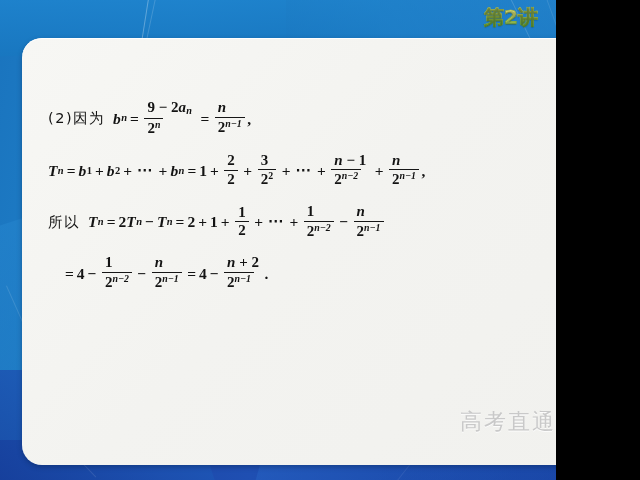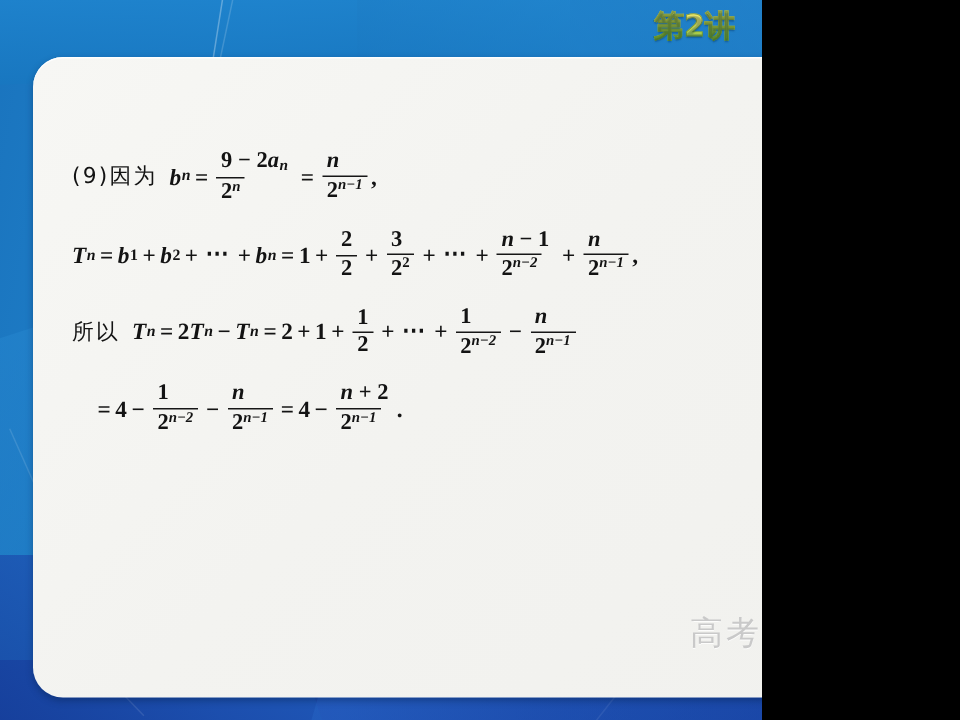--- a/index.html
+++ b/index.html
@@ -2,21 +2,21 @@
 <html><head>
 <meta charset="utf-8">
 <style>
   html, body {
     margin: 0;
     padding: 0;
     background: #000;
   }
   #stage {
     position: relative;
-    width: 508px;
+    width: 556px;
     height: 480px;
     overflow: hidden;
     font-family: "Liberation Serif", serif;
     background: #a16207;
   }
 
   
   .bg-base {
     position: absolute;
     inset: 0;
@@ -242,21 +242,21 @@
   <div class="streak s8"></div>
   <div class="streak s9"></div>
 
   <div class="header-title">第2讲</div>
 
   <div class="panel">
 
     <div class="math-block">
 
       <div class="mline l1">
-        <span class="cn">(9)因为</span>
+        <span class="cn">(2)因为</span>
         <span style="width:8px"></span>
         <span class="it">b</span>
           <span class="sub">n</span>
         <span class="op">=</span>
         <span class="frac">
           <span class="num"><span>9</span> <span>−</span> <span>2</span><span class="it">a</span><span class="sub">n</span></span>
           <span class="den"><span>2</span><span class="sup">n</span></span>
         </span>
         <span class="op">=</span>
         <span class="frac">

